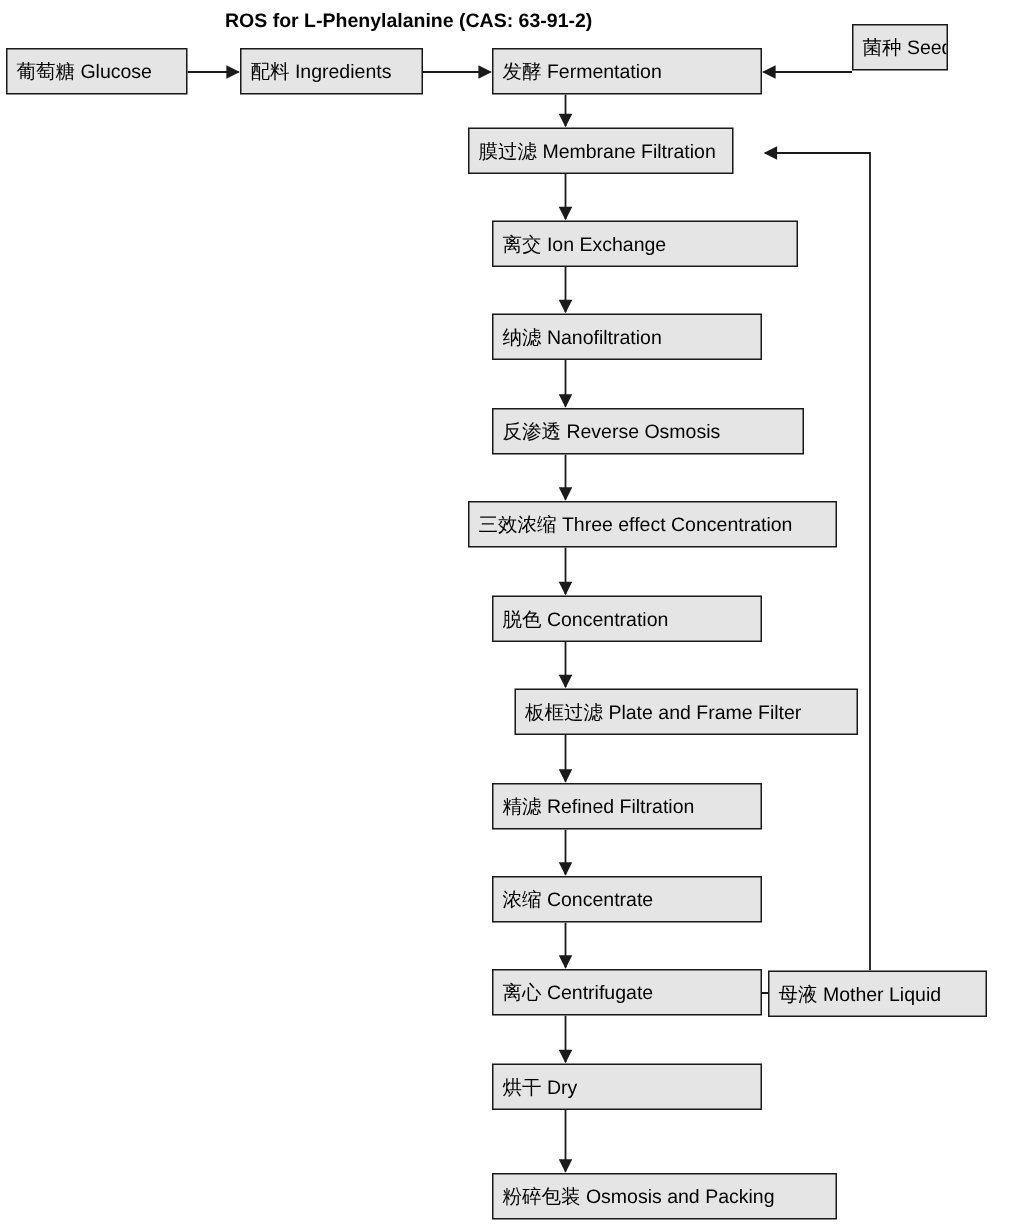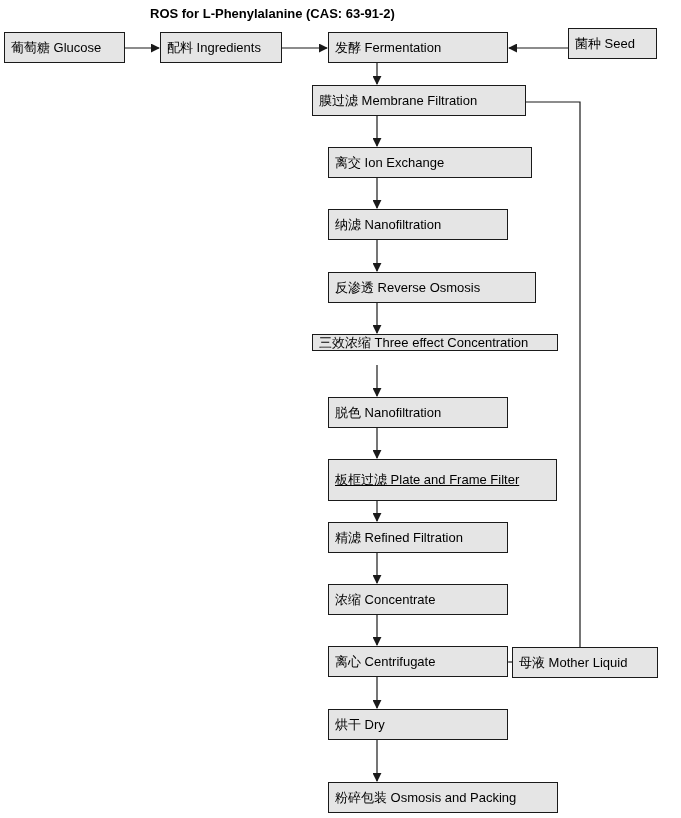--- a/index.html
+++ b/index.html
@@ -80,28 +80,28 @@
       <polyline points="377,740 377,781" class="edge" marker-end="url(#arrowhead)"></polyline>
       <polyline points="508,662 531,662" class="edge" marker-end="url(#arrowhead)"></polyline>
       <polyline points="580,647 580,102 510,102" class="edge" marker-end="url(#arrowhead)"></polyline>
     </svg>
 
   <div>
 
   <div class="flow-node" style="left: 4px; top: 32px; width: 121px; height: 31px;">葡萄糖 Glucose</div>
       <div class="flow-node" style="left: 160px; top: 32px; width: 122px; height: 31px;">配料 Ingredients</div>
       <div class="flow-node" style="left: 328px; top: 32px; width: 180px; height: 31px;">发酵 Fermentation</div>
-      <div class="flow-node" style="left: 568px; top: 28px; width: 89px; height: 31px;">菌种 Seed</div>
-      <div class="flow-node" style="left: 312px; top: 85px; width: 214px; height: 31px;">膜过滤 Membrane Filtration</div>
+      <div class="flow-node" style="left: 568px; top: 16px; width: 64px; height: 31px;">菌种 Seed</div>
+      <div class="flow-node" style="left: 312px; top: 85px; width: 177px; height: 31px;">膜过滤 Membrane Filtration</div>
       <div class="flow-node" style="left: 328px; top: 147px; width: 204px; height: 31px;">离交 Ion Exchange</div>
       <div class="flow-node" style="left: 328px; top: 209px; width: 180px; height: 31px;">纳滤 Nanofiltration</div>
       <div class="flow-node" style="left: 328px; top: 272px; width: 208px; height: 31px;">反渗透 Reverse Osmosis</div>
-      <div class="flow-node" style="left: 312px; top: 334px; width: 246px; height: 17px;">三效浓缩 Three effect Concentration</div>
-      <div class="flow-node" style="left: 328px; top: 397px; width: 180px; height: 31px;">脱色 Nanofiltration</div>
-      <div class="flow-node" style="left: 328px; top: 459px; width: 229px; height: 42px; text-decoration: underline;">板框过滤 Plate and Frame Filter</div>
+      <div class="flow-node" style="left: 312px; top: 334px; width: 246px; height: 31px;">三效浓缩 Three effect Concentration</div>
+      <div class="flow-node" style="left: 328px; top: 397px; width: 180px; height: 31px;">脱色 Concentration</div>
+      <div class="flow-node" style="left: 343px; top: 459px; width: 229px; height: 31px;">板框过滤 Plate and Frame Filter</div>
       <div class="flow-node" style="left: 328px; top: 522px; width: 180px; height: 31px;">精滤 Refined Filtration</div>
       <div class="flow-node" style="left: 328px; top: 584px; width: 180px; height: 31px;">浓缩 Concentrate</div>
       <div class="flow-node" style="left: 328px; top: 646px; width: 180px; height: 31px;">离心 Centrifugate</div>
       <div class="flow-node" style="left: 512px; top: 647px; width: 146px; height: 31px;">母液 Mother Liquid</div>
       <div class="flow-node" style="left: 328px; top: 709px; width: 180px; height: 31px;">烘干 Dry</div>
       <div class="flow-node" style="left: 328px; top: 782px; width: 230px; height: 31px;">粉碎包装 Osmosis and Packing</div>
     </div>
 </div>
 
 </body></html>

